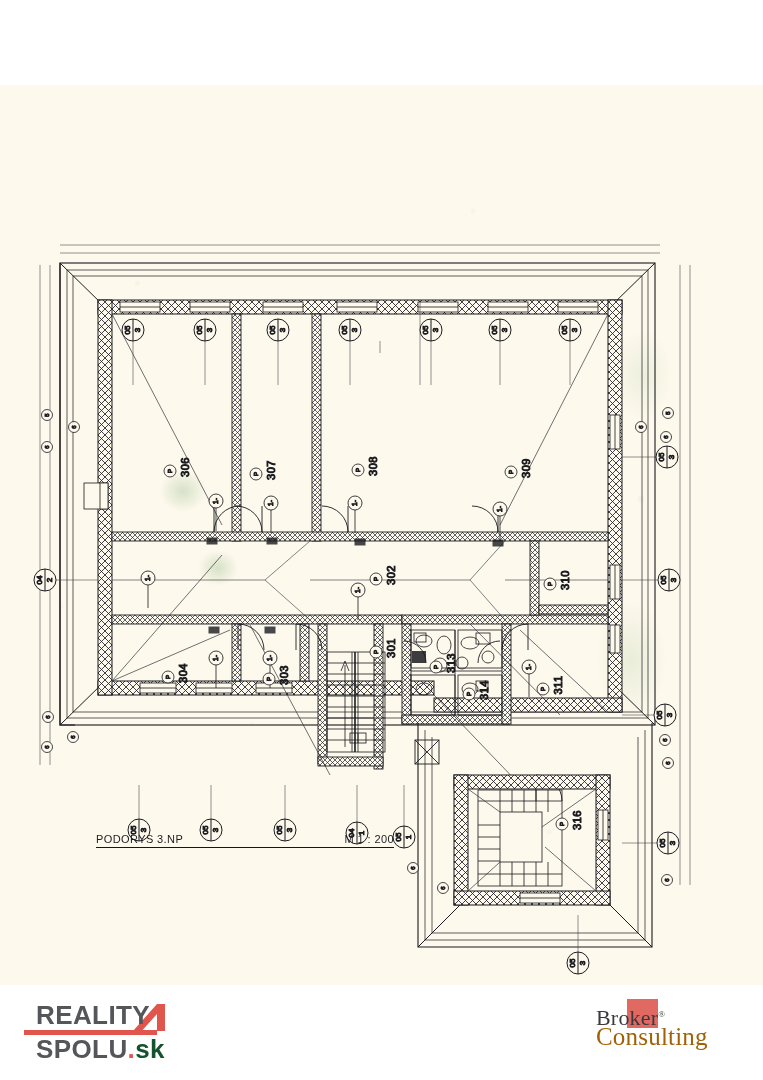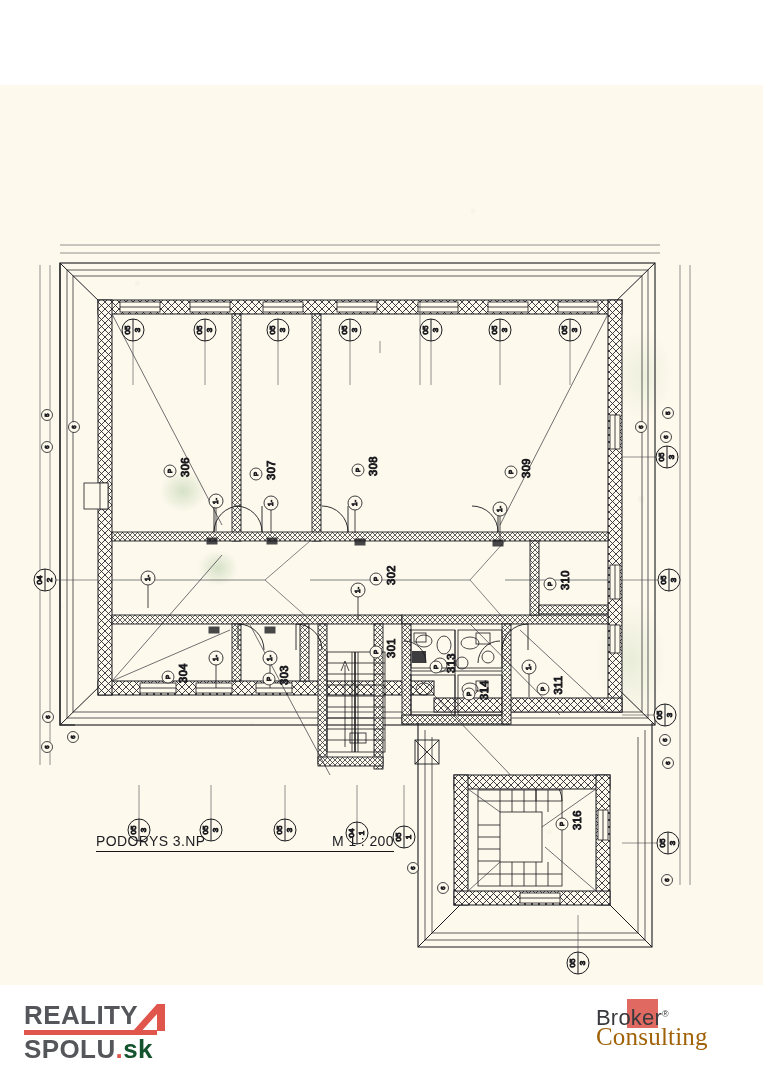--- a/index.html
+++ b/index.html
@@ -32,31 +32,31 @@
         background:radial-gradient(closest-side, rgba(150,185,140,.38), rgba(150,185,140,0));}
 
   
   #plan{position:absolute;left:0;top:85px;width:763px;height:900px;}
 
   
   #titleblock{
     position:absolute;left:96px;top:833px;width:298px;height:24px;
   }
   #titleblock .tb-row{display:flex;justify-content:space-between;align-items:flex-end;
-    font-size:14px;color:#1d1d22;letter-spacing:.4px;}
+    font-size:11px;color:#1d1d22;letter-spacing:.4px;}
   #titleblock .tb-rule{margin-top:2px;height:1.4px;background:#16161a;}
 
   
   #logo-reality{position:absolute;left:20px;top:1000px;width:190px;height:70px;}
-  .rs-text{font-weight:bold;font-size:26px;letter-spacing:.4px;line-height:26px;color:#55565a;}
+  .rs-text{font-weight:bold;font-size:26px;letter-spacing:.4px;line-height:26px;color:#55565a;margin-left:12px;}
   .rs-sk{color:#14532d;}
   .rs-dot{color:#e0564d;}
 
   #logo-broker{position:absolute;left:596px;top:1003px;width:150px;height:60px;}
-  .bc-line1{font-family:Liberation Sans, sans-serif;font-size:22px;color:#3a3a3e;
+  .bc-line1{font-family:Liberation Serif, serif;font-size:22px;color:#3a3a3e;
     position:relative;z-index:2;line-height:22px;letter-spacing:.2px;}
   .bc-line2{font-family:"Liberation Serif", serif;font-size:25px;color:#a16207;
     position:relative;z-index:2;line-height:24px;margin-top:-4px;letter-spacing:.2px;}
   .bc-sq{position:absolute;left:31px;top:-4px;width:31px;height:29px;background:#e06a62;z-index:1;}
   .bc-reg{font-size:9px;vertical-align:super;}
 </style>
 </head>
 <body>
 
 <div id="top-band"></div>

